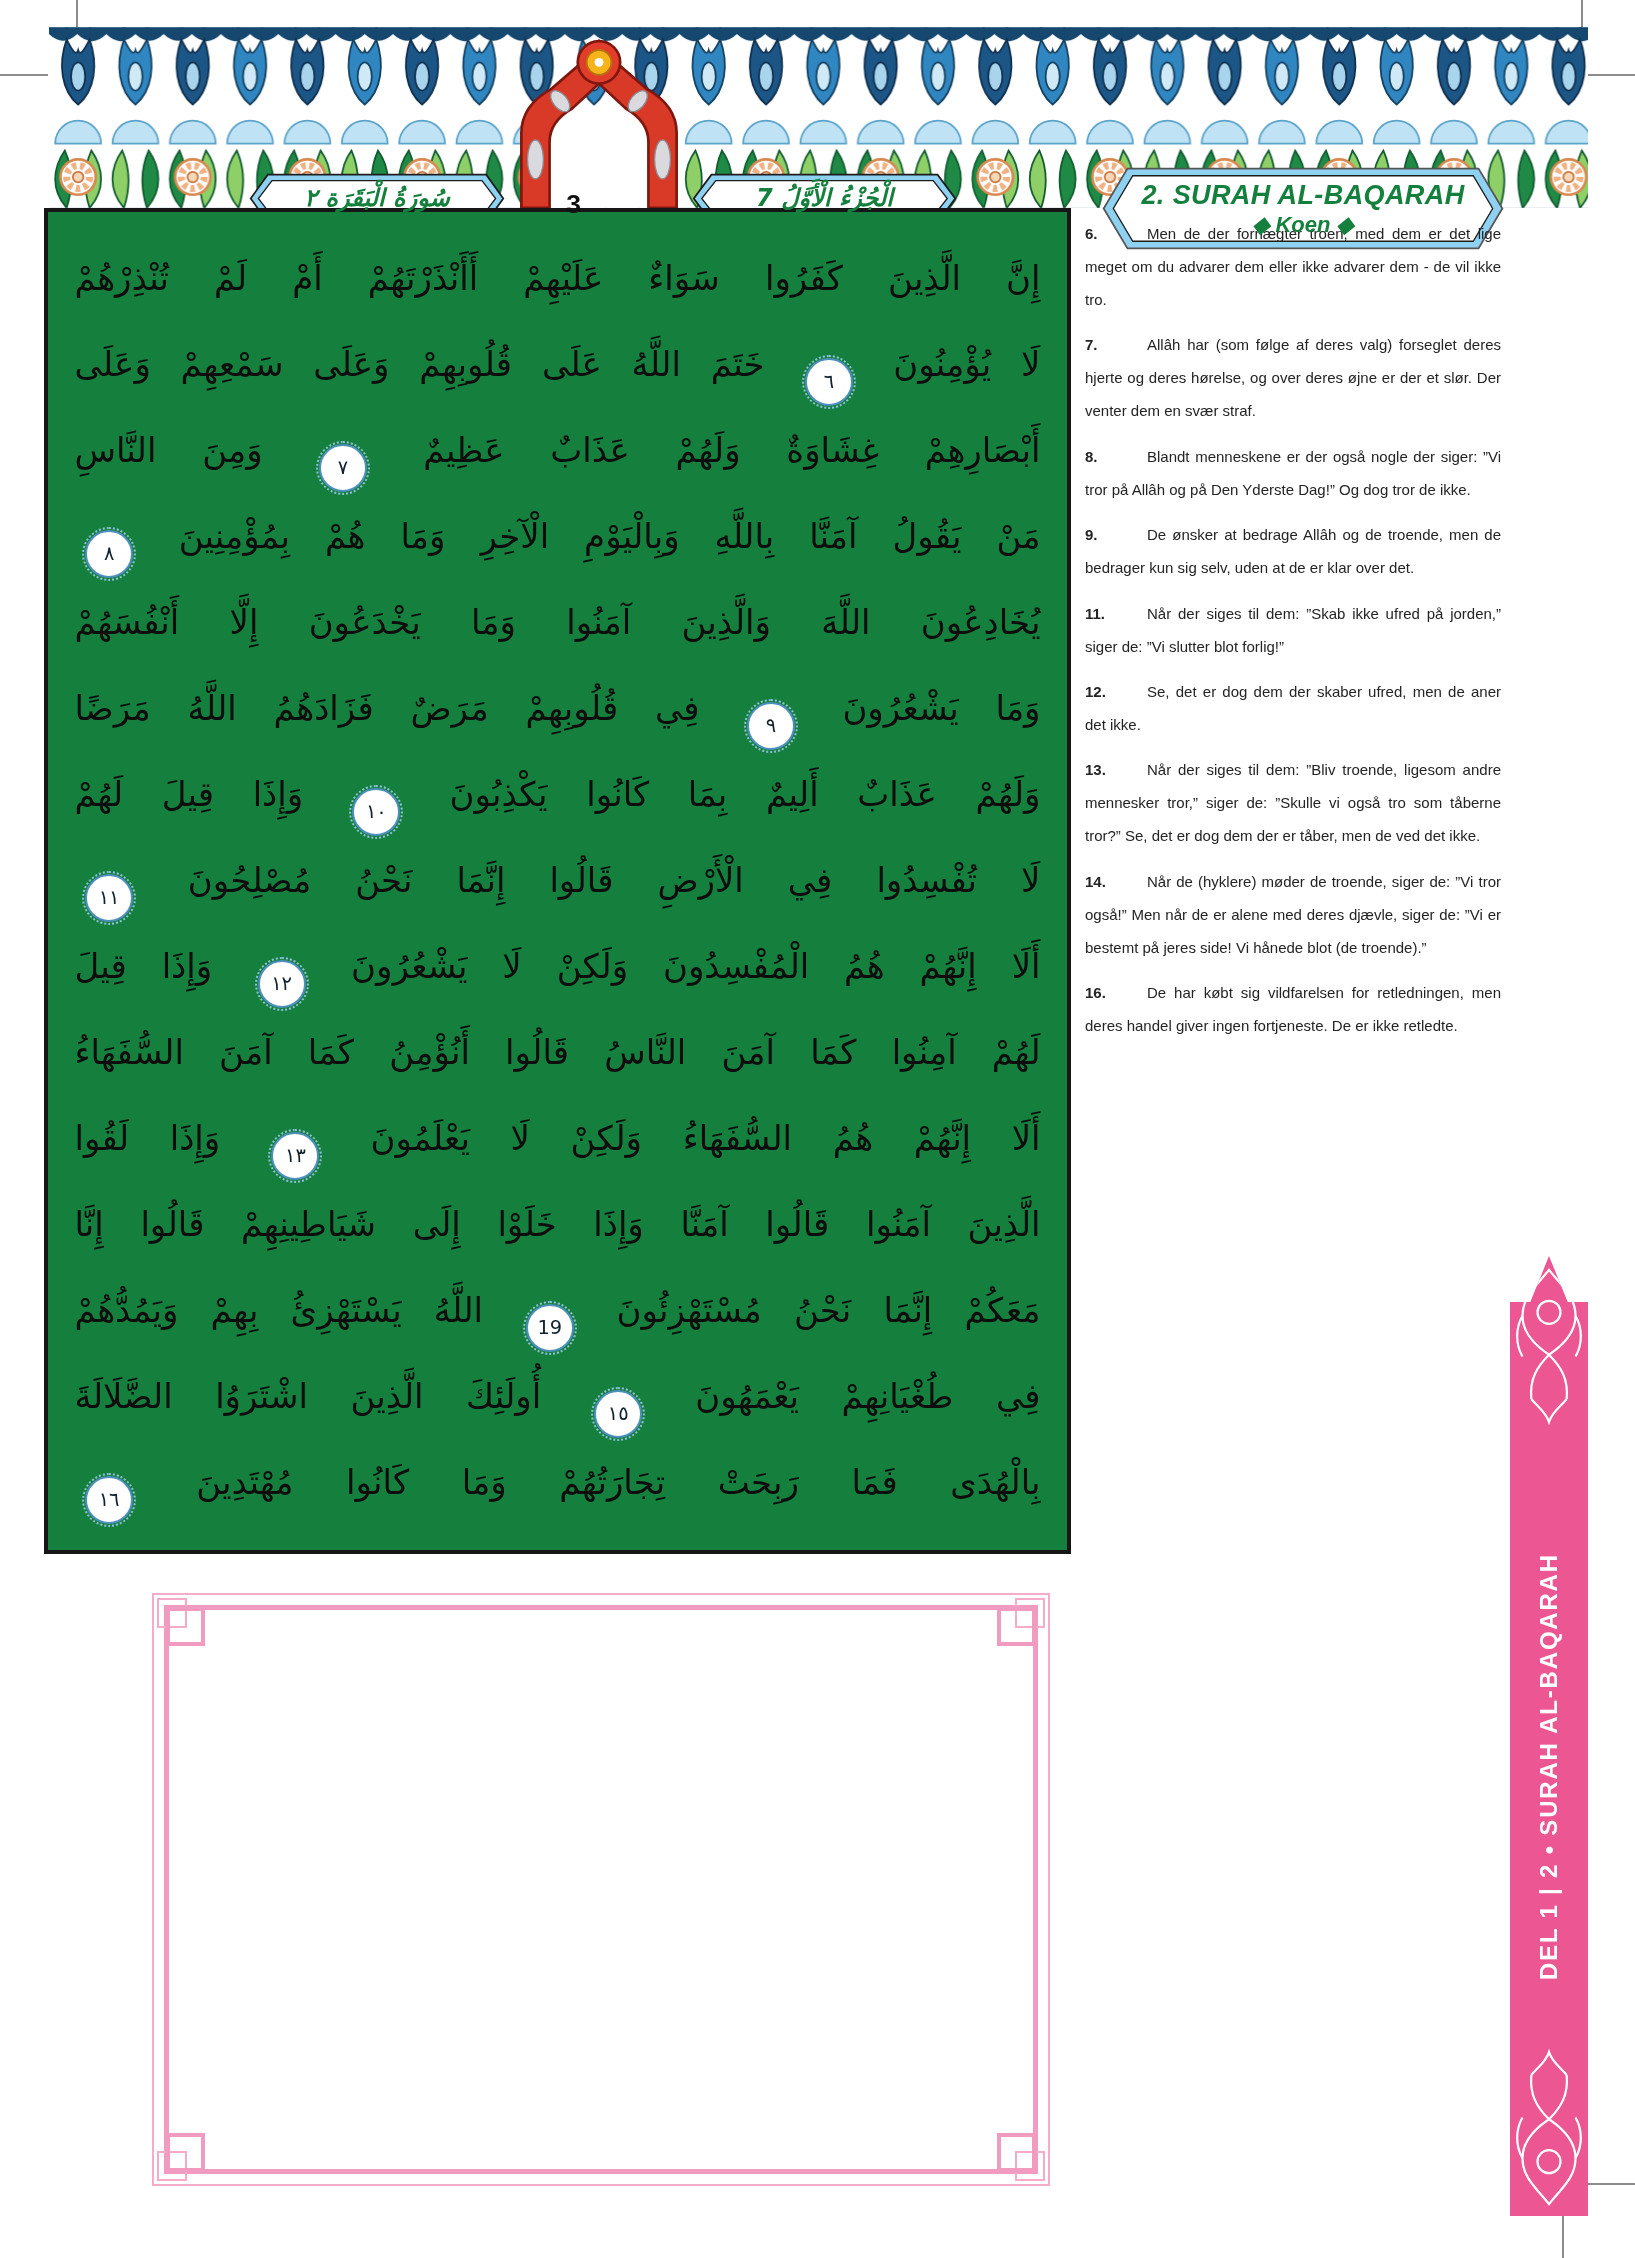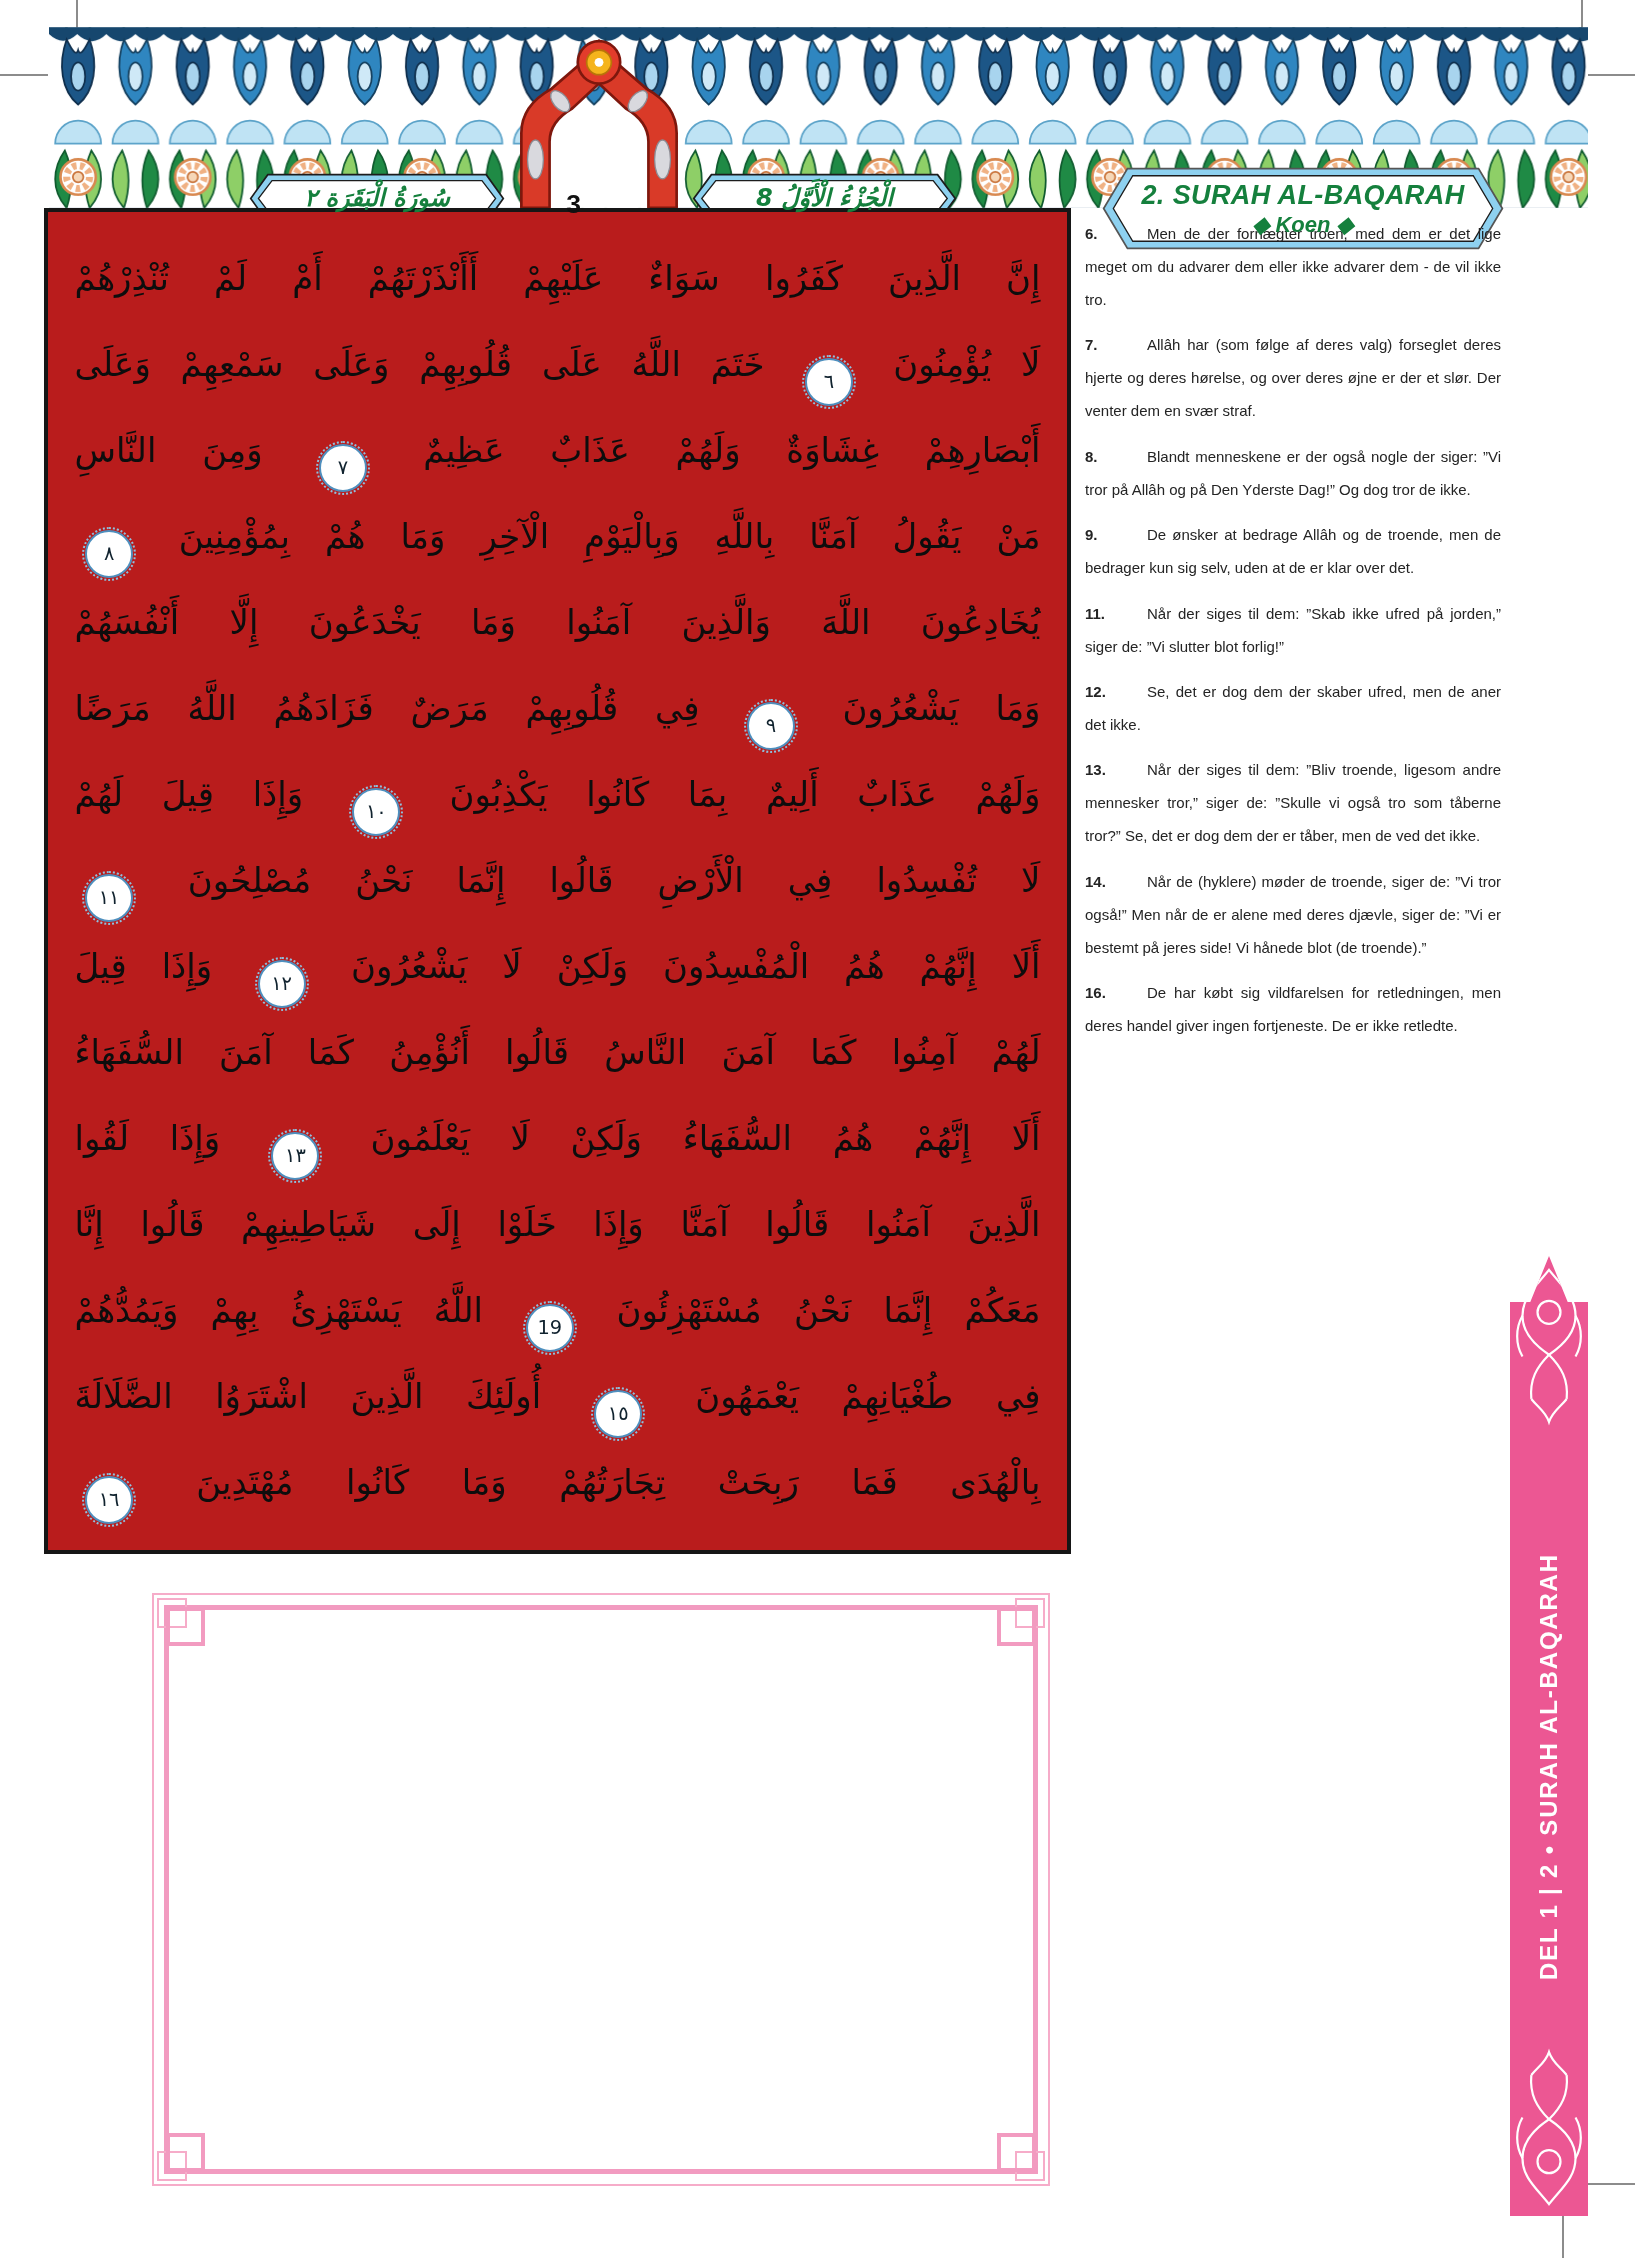--- a/index.html
+++ b/index.html
@@ -19,21 +19,21 @@
   .c-ar{font-family:"DejaVu Sans",sans-serif;font-size:24px;direction:rtl;}
   .c-surah{left:249px;top:173px;width:256px;height:51px;}
   .c-juz{left:692px;top:173px;width:265px;height:51px;}
   .c-en{left:1101px;top:166px;width:404px;height:85px;}
   .c-en .ct-title{font-size:27px;letter-spacing:0.4px;}
   .c-en .ct-sub{font-size:22px;font-weight:bold;margin-top:3.5px;}
   .pageno{position:absolute;left:547px;top:187px;width:53px;height:34px;display:flex;align-items:center;justify-content:center;
     font-size:26.5px;font-weight:bold;color:#111;z-index:3;}
   
   .quran-box{position:absolute;left:44px;top:208px;width:1027px;height:1346px;border:4.4px solid #161616;
-    box-sizing:border-box;background:#b91c1c;padding:23px 26.5px 8.8px 26.5px;}
+    box-sizing:border-box;background:#15803d;padding:23px 26.5px 8.8px 26.5px;}
   .qline{height:86px;line-height:86px;direction:rtl;text-align:justify;text-align-last:justify;
     font-family:"DejaVu Sans",sans-serif;font-size:34px;color:#0d0d0d;white-space:nowrap;}
   .ayah{display:inline-flex;align-items:center;justify-content:center;width:44px;height:44px;border-radius:50%;
     background:#fff;border:2.2px solid var(--ayah-blue);outline:2.6px dotted #8fc0de;outline-offset:1.8px;
     font-size:19.4px;line-height:1;color:#10222e;vertical-align:-12.4px;margin:0 10.6px;}
   
   .trans-col{position:absolute;left:1085px;top:217px;width:416px;}
   .verse{margin:0 0 12.4px 0;font-size:15px;line-height:33px;text-align:justify;color:#242424;}
   .verse .vn{display:inline-block;width:62px;font-weight:bold;}
   
@@ -121,21 +121,21 @@
   <span class="ct-label">سُورَةُ الْبَقَرَة ٢</span>
 </div>
 
 <div class="pageno">3</div>
 
 <div class="cartouche c-juz c-ar">
   <svg viewBox="0 0 300 60" preserveAspectRatio="none">
     <path d="M22,2 L278,2 L298,30 L278,58 L22,58 L2,30 Z" fill="#8ED1F0" stroke="#1c1c1c" stroke-width="2"></path>
     <path d="M27,9 L273,9 L289,30 L273,51 L27,51 L11,30 Z" fill="#ffffff" stroke="#1c1c1c" stroke-width="1.5"></path>
   </svg>
-  <span class="ct-label">الْجُزْءُ الْأَوَّلُ 8</span>
+  <span class="ct-label">الْجُزْءُ الْأَوَّلُ 7</span>
 </div>
 
 <div class="cartouche c-en">
   <svg viewBox="0 0 458 96" preserveAspectRatio="none">
     <path d="M30,3 L428,3 L455,48 L428,93 L30,93 L3,48 Z" fill="#8ED1F0" stroke="#555" stroke-width="2"></path>
     <path d="M36,11 L422,11 L444,48 L422,85 L36,85 L14,48 Z" fill="#ffffff" stroke="#1c1c1c" stroke-width="1.5"></path>
   </svg>
   <span class="ct-label">
     <span class="ct-title" style="display:block;">2. SURAH AL-BAQARAH</span>
     <span class="ct-sub" style="display:block;">◆ Koen ◆</span>

